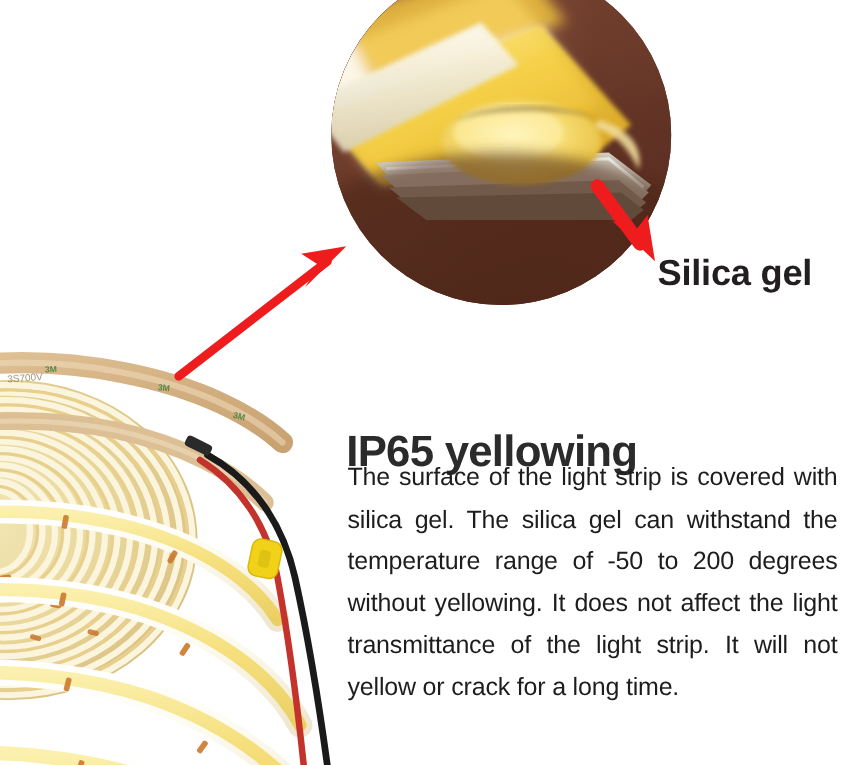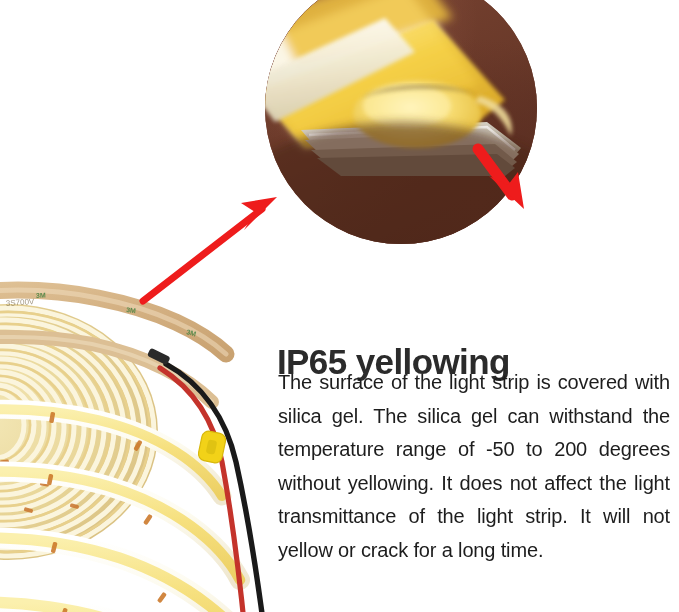--- a/index.html
+++ b/index.html
@@ -317,20 +317,21 @@
       <path d="M 143 301 L 262 209" stroke="#ee1c1c" stroke-width="7" stroke-linecap="round" fill="none"></path>
       <path d="M 277 197 L 241 203 L 255 212 L 244 230 Z" fill="#ee1c1c"></path>
     </g>
 
     <g>
       <path d="M 478 149 L 512 195" stroke="#ee1c1c" stroke-width="11" stroke-linecap="round" fill="none"></path>
       <path d="M 524 209 L 518 172 L 508 185 L 489 176 Z" fill="#ee1c1c"></path>
     </g>
   </svg>
 
+  <div class="silica-label">Silica gel</div>
 
   <h2 class="heading">IP65 yellowing</h2>
 
   <div class="body-copy">
     <p>The surface of the light strip is covered with silica gel. The silica gel can withstand the temperature range of -50 to 200 degrees without yellowing. It does not affect the light transmittance of the light strip. It will not yellow or crack for a long time.</p>
   </div>
 
 </div>
 
 </body></html>

